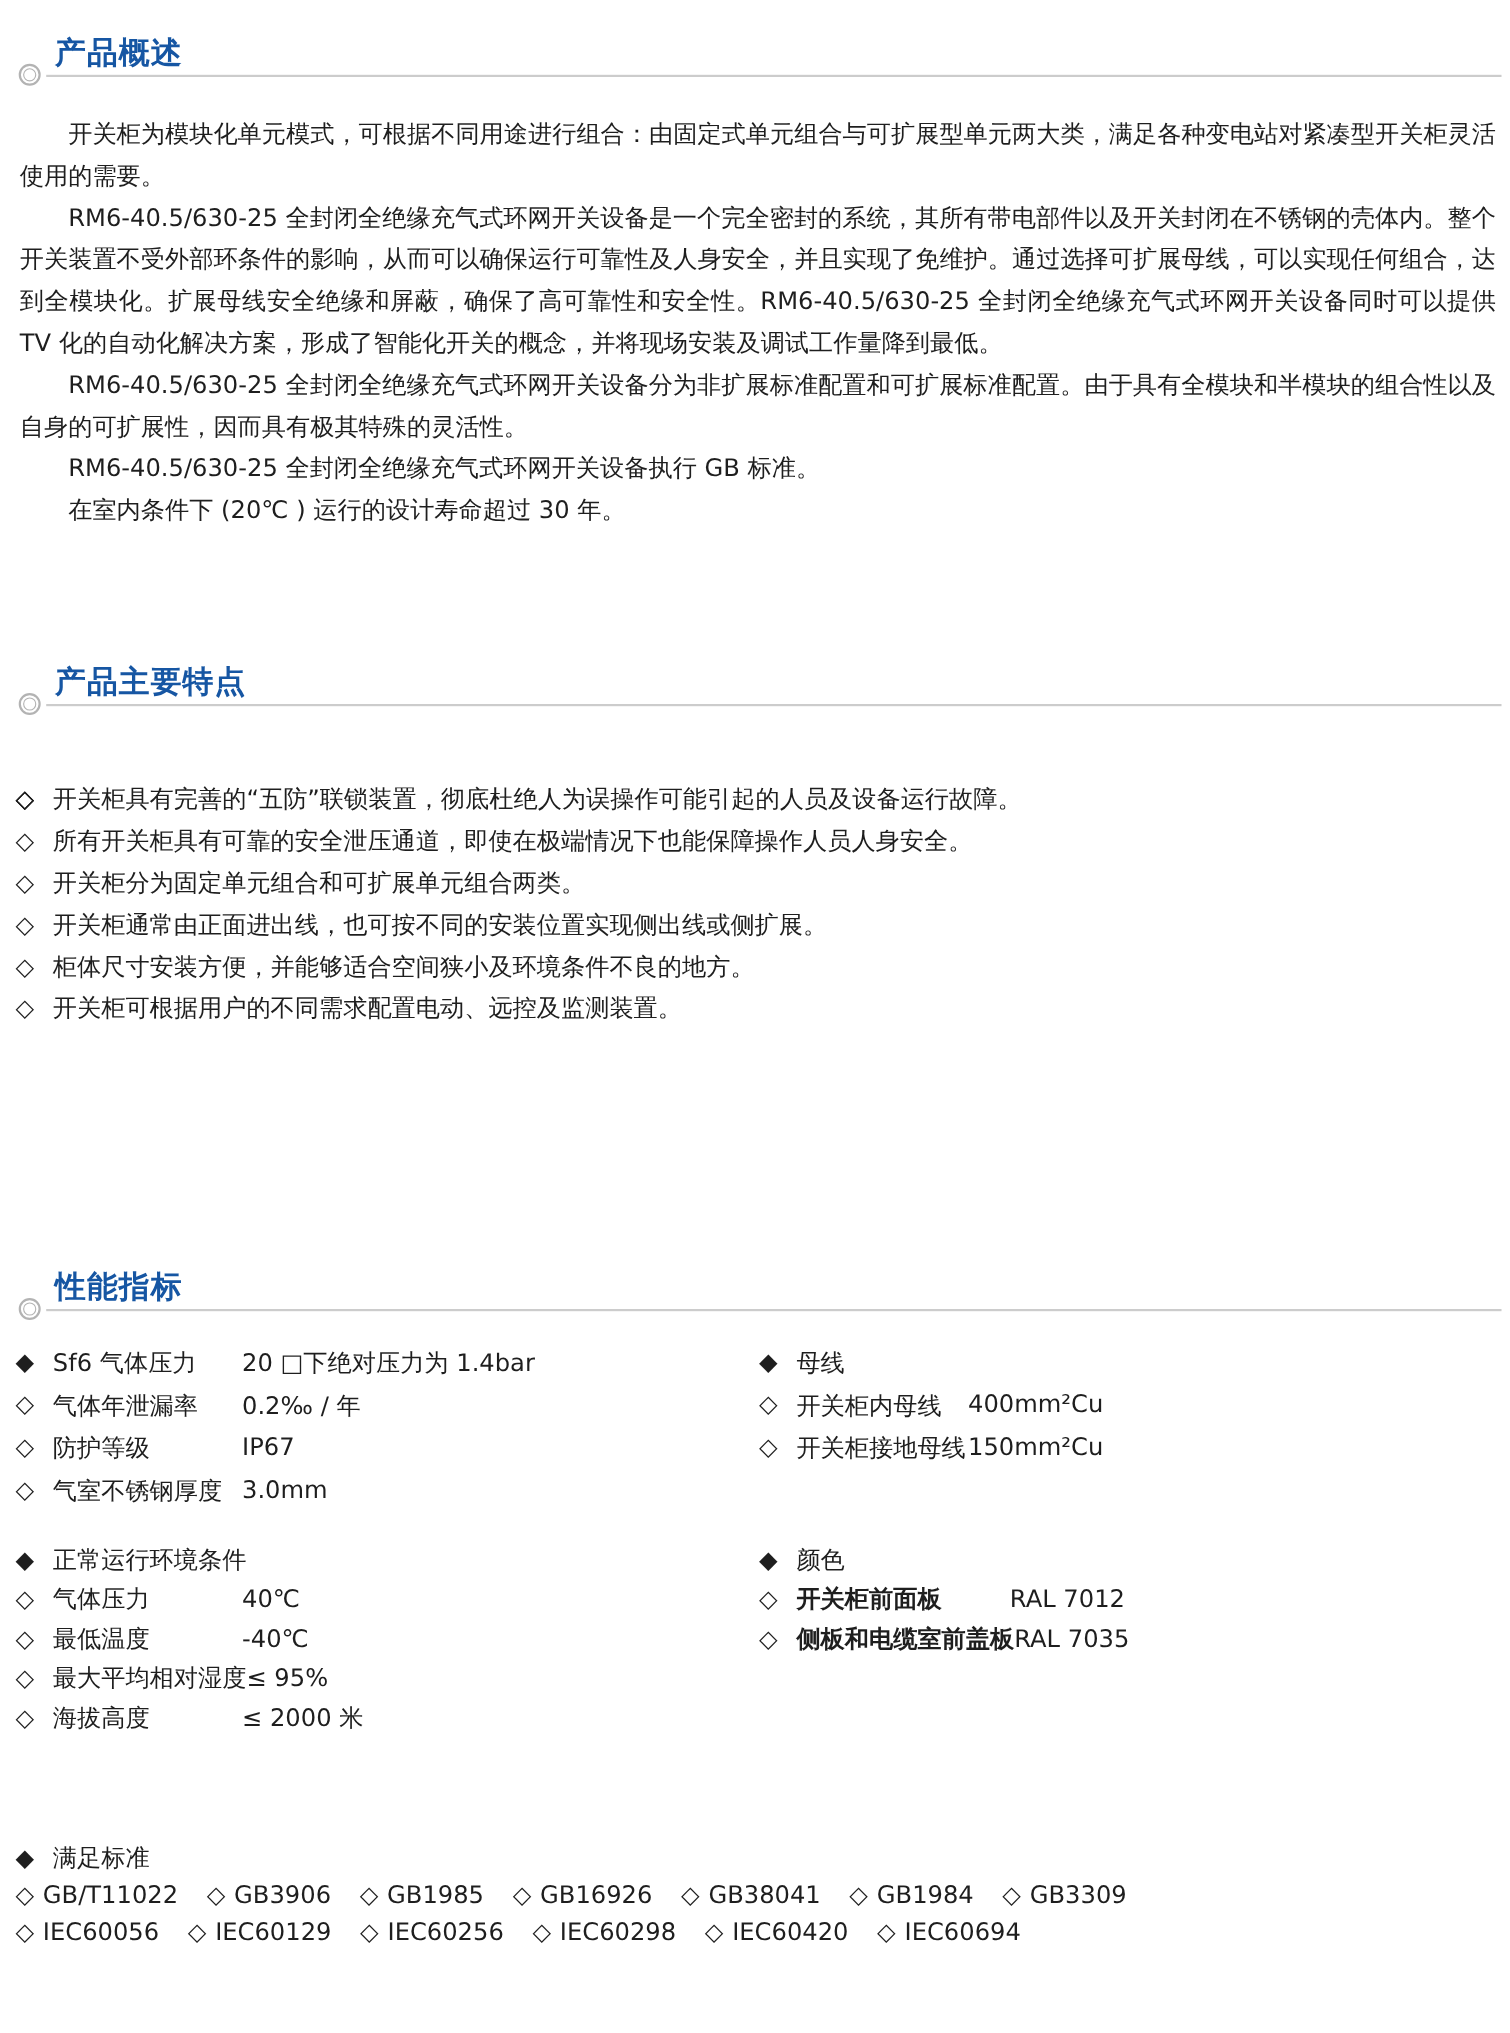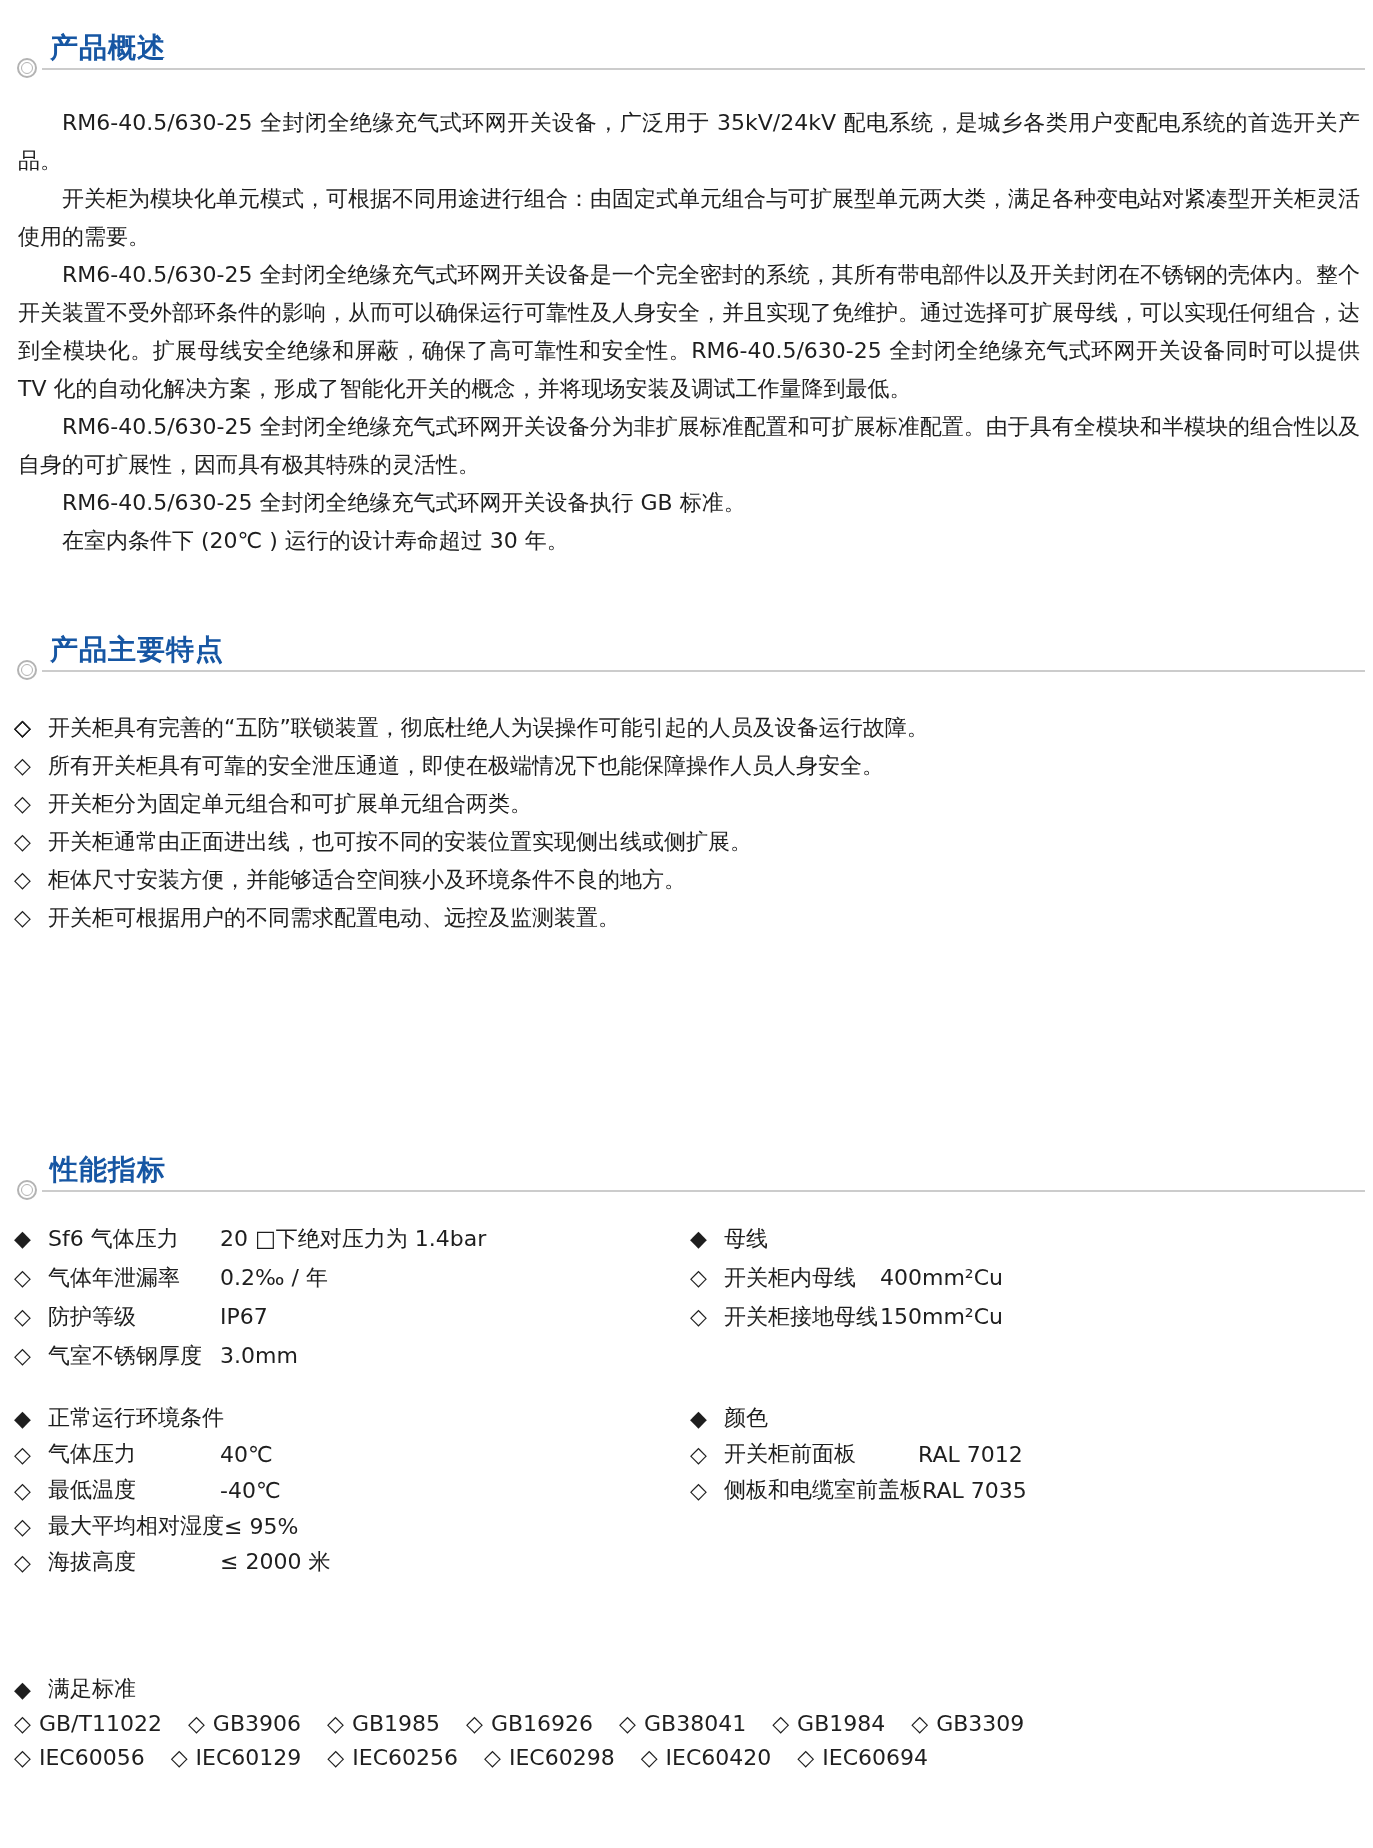--- a/index.html
+++ b/index.html
@@ -40,21 +40,21 @@
   .feature{position:relative;padding-left:34px;}
   .feature .mk{position:absolute;left:0;top:0;width:30px;}
   
   .spec-col{position:absolute;font-size:22px;}
   .spec-row{display:flex;align-items:center;height:39px;white-space:nowrap;}
   .spec-row.h36{height:36px;}
   .spec-row .mk{width:34px;flex:0 0 auto;}
   .spec-row .lbl{flex:0 0 auto;}
   .lbl.w172{min-width:172px;}
   .lbl.w156{min-width:156px;}
-  .lbl.w194{min-width:194px;}
+  .lbl.w194{min-width:194px;font-weight:bold;}
   .spec-row .val{flex:0 0 auto;}
   
   .standards{position:absolute;left:14px;top:1672px;width:1350px;font-size:22px;}
   .standards .head{display:flex;align-items:center;height:34px;}
   .standards .head .mk{width:34px;}
   .std-row{display:flex;align-items:center;height:34px;column-gap:26px;white-space:nowrap;}
   .std-item{display:inline-flex;align-items:center;}
   .std-item .mk2{margin-right:8px;}
 </style>
 </head>
@@ -62,29 +62,28 @@
 
 <div class="page">
 
   <div class="sec-header" style="top:28px;">
     <div class="sec-title">产品概述</div>
     <div class="sec-rule"></div>
     <div class="sec-ring"></div>
   </div>
 
   <div class="overview-text">
-    <p>RM6-40.5/630-25 全封闭全绝缘充气式环网开关设备，广泛用于 35kV/24kV 配电系统，是城乡各类用户变配电系统的首选开关产品。</p>
     <p>开关柜为模块化单元模式，可根据不同用途进行组合：由固定式单元组合与可扩展型单元两大类，满足各种变电站对紧凑型开关柜灵活使用的需要。</p>
     <p>RM6-40.5/630-25 全封闭全绝缘充气式环网开关设备是一个完全密封的系统，其所有带电部件以及开关封闭在不锈钢的壳体内。整个开关装置不受外部环条件的影响，从而可以确保运行可靠性及人身安全，并且实现了免维护。通过选择可扩展母线，可以实现任何组合，达到全模块化。扩展母线安全绝缘和屏蔽，确保了高可靠性和安全性。RM6-40.5/630-25 全封闭全绝缘充气式环网开关设备同时可以提供 TV 化的自动化解决方案，形成了智能化开关的概念，并将现场安装及调试工作量降到最低。</p>
     <p>RM6-40.5/630-25 全封闭全绝缘充气式环网开关设备分为非扩展标准配置和可扩展标准配置。由于具有全模块和半模块的组合性以及自身的可扩展性，因而具有极其特殊的灵活性。</p>
     <p>RM6-40.5/630-25 全封闭全绝缘充气式环网开关设备执行 GB 标准。</p>
     <p>在室内条件下 (20℃ ) 运行的设计寿命超过 30 年。</p>
   </div>
 
-  <div class="sec-header" style="top:630px;">
+  <div class="sec-header" style="top:600px;">
     <div class="sec-title">产品主要特点</div>
     <div class="sec-rule"></div>
     <div class="sec-ring"></div>
   </div>
 
   <div class="features">
     <div class="feature"><span class="mk">◇</span></div>
     <div class="feature"><span class="mk">◇</span></div>
     <div class="feature"><span class="mk">◇</span><span>开关柜具有完善的“五防”联锁装置，彻底杜绝人为误操作可能引起的人员及设备运行故障。</span></div>
     <div class="feature"><span class="mk">◇</span><span>所有开关柜具有可靠的安全泄压通道，即使在极端情况下也能保障操作人员人身安全。</span></div>

